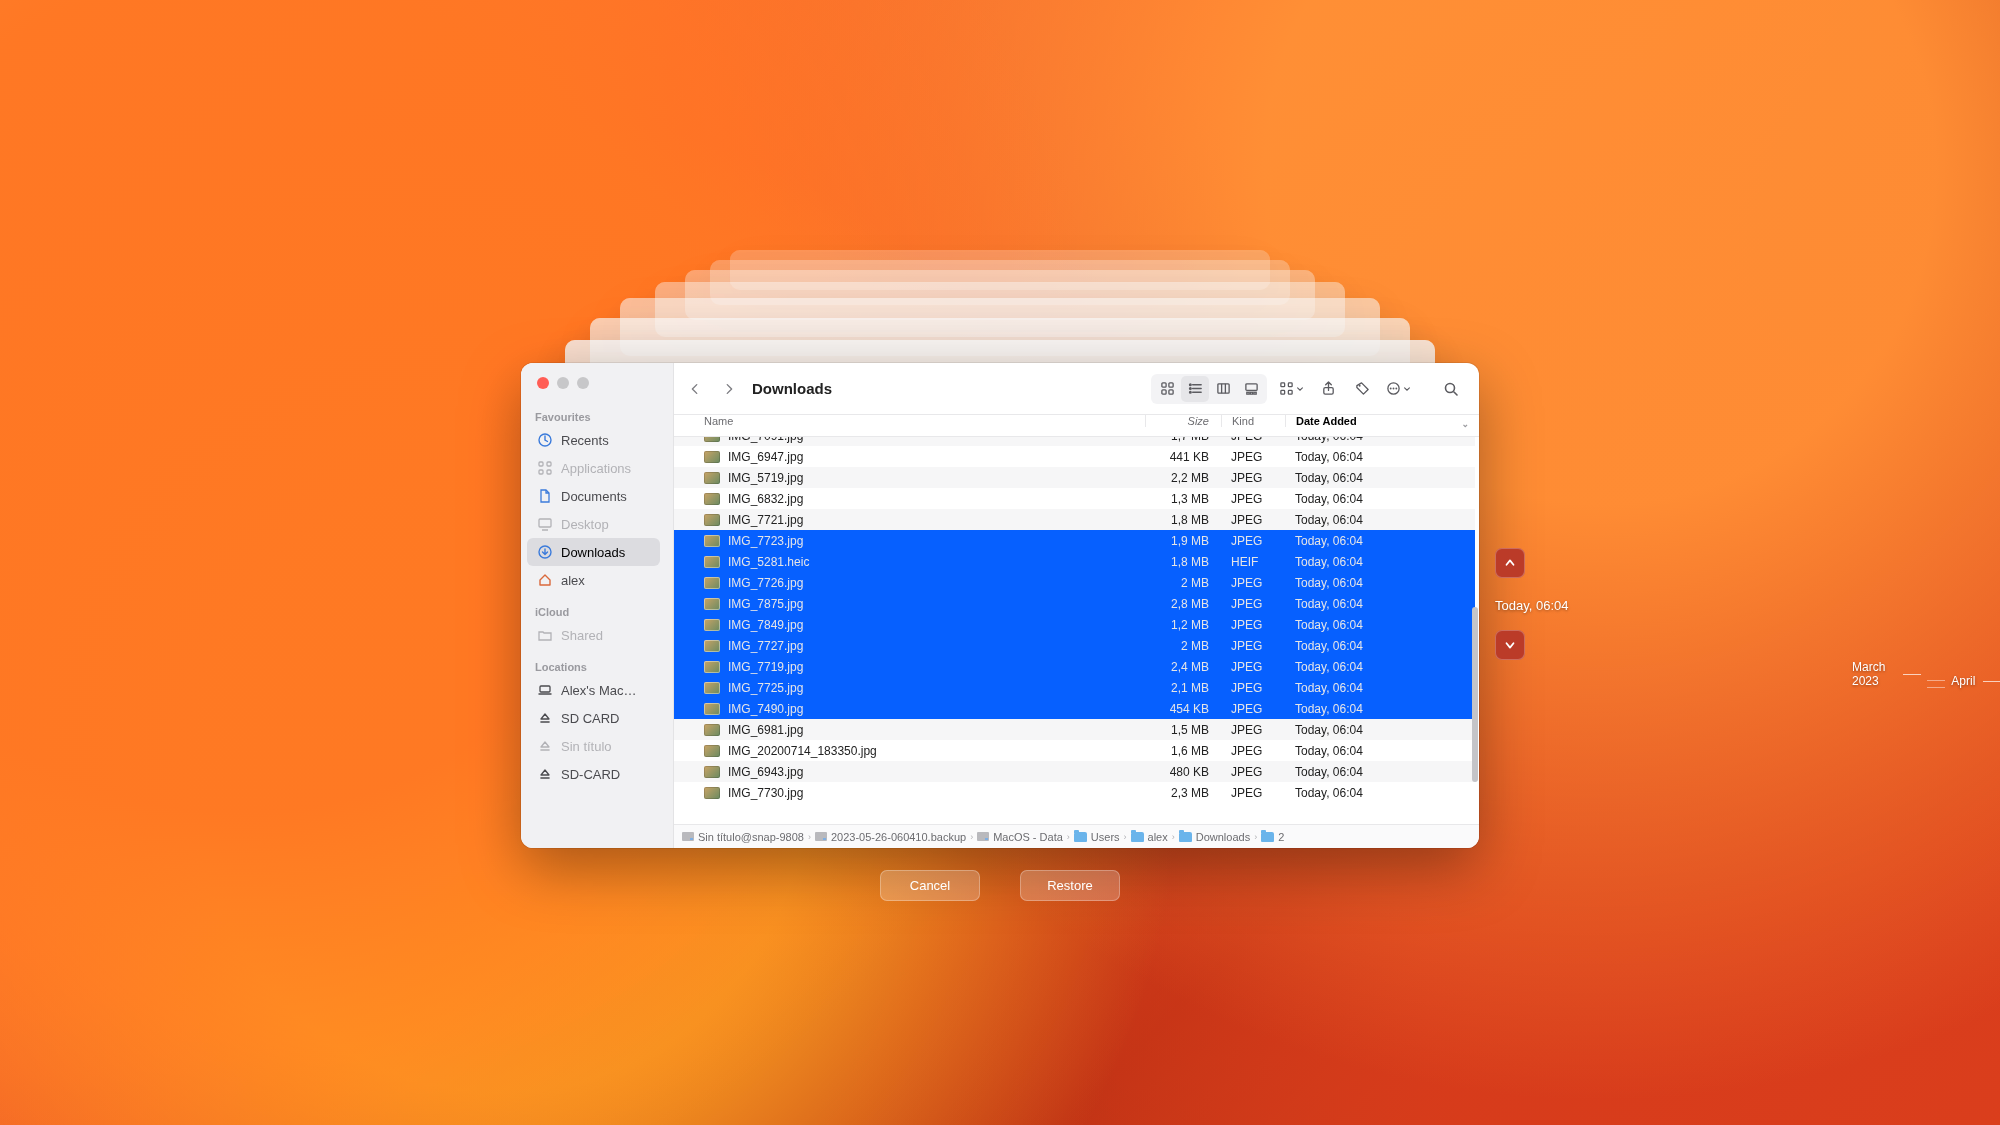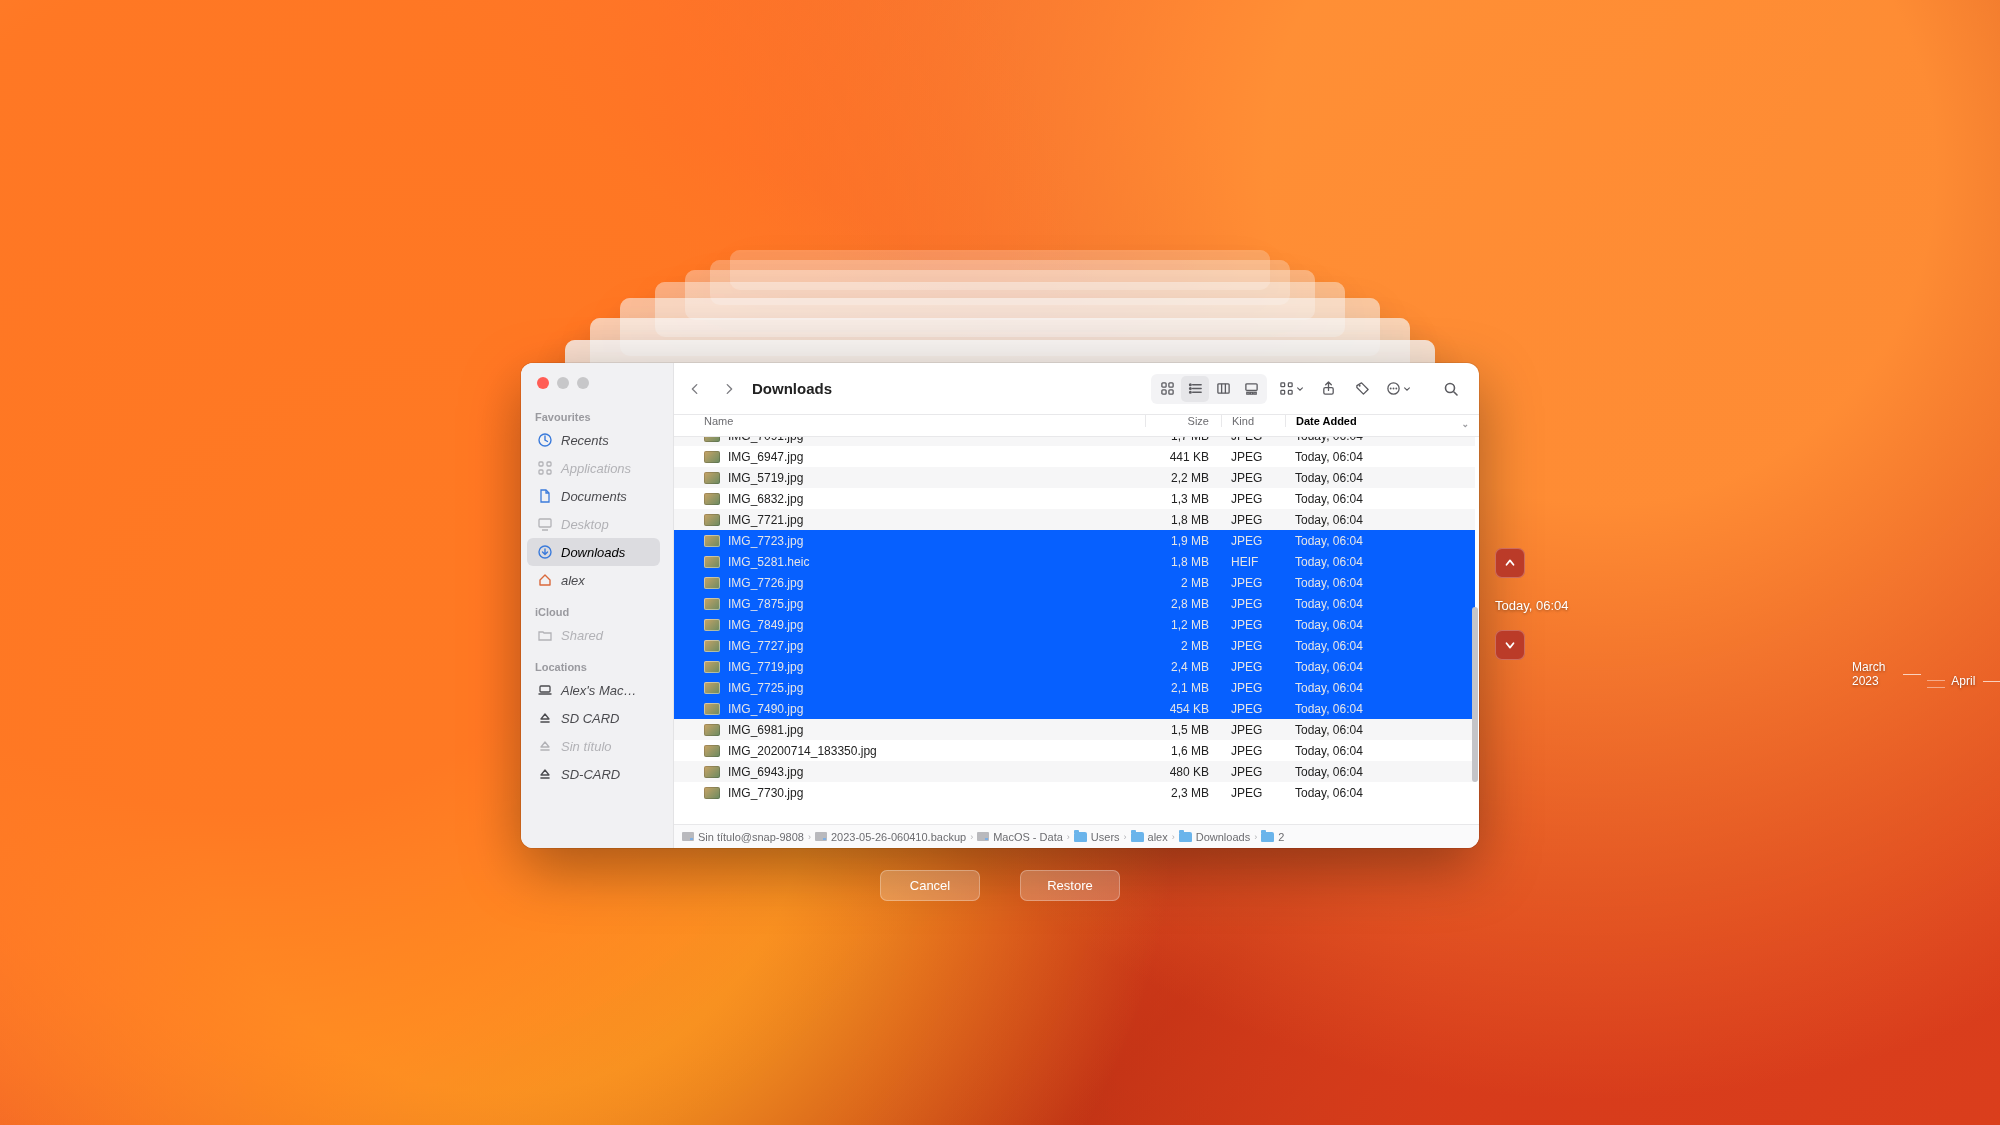--- a/index.html
+++ b/index.html
@@ -52,21 +52,20 @@
 .tl-min    { background: #c7c7c9; }
 .tl-max    { background: #c7c7c9; }
 
 .side-section { padding: 4px 0 4px 0; }
 .side-header  { font-size: 11px; color: #9a9a9f; padding: 4px 14px 3px; font-weight: 600; }
 .side-item {
   display: flex; align-items: center; gap: 8px;
   height: 28px; padding: 0 10px; margin: 0 6px;
   font-size: 13px; color: #4b4b4f; border-radius: 6px;
   cursor: default;
-  font-style: italic;
 }
 .side-item.dim { color: #b2b2b6; }
 .side-item.active { background: #dcdce0; color: #000; }
 .side-item .si-icon { width: 16px; height: 16px; flex: none; display: flex; align-items: center; justify-content: center; }
 .si-icon svg { width: 16px; height: 16px; }
 
 
 .content { flex: 1; display: flex; flex-direction: column; min-width: 0; }
 
 .toolbar {
@@ -94,21 +93,21 @@
 
 
 .cols {
   display: flex; align-items: flex-start;
   height: 22px; flex: none;
   font-size: 11px; color: #6c6c70;
   border-bottom: 1px solid #e8e8ea;
   padding-left: 30px;
 }
 .col-name  { flex: 1; }
-.col-size  { width: 76px; text-align: right; padding-right: 12px; border-left: 1px solid #e8e8ea; }
+.col-size  { width: 76px; text-align: right; padding-right: 12px; border-left: 1px solid #e8e8ea; font-style: italic; }
 .col-kind  { width: 64px; padding-left: 10px; border-left: 1px solid #e8e8ea; }
 .col-date  { width: 194px; padding-left: 10px; border-left: 1px solid #e8e8ea; font-weight: 600; color: #000; position: relative; }
 .col-date .chev { position: absolute; right: 10px; top: 4px; color: #9a9a9f; font-size: 9px; }
 
 
 .files { flex: 1; overflow: hidden; position: relative; }
 .files-inner { position: absolute; top: -12px; left: 0; right: 4px; }
 .row {
   display: flex; align-items: center;
   height: 21px; padding-left: 30px;

